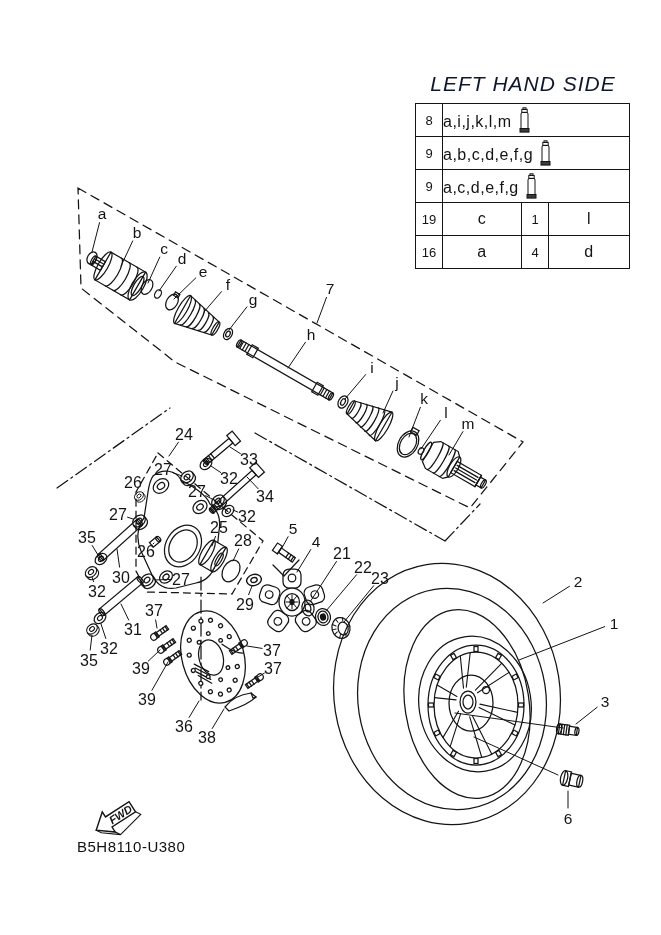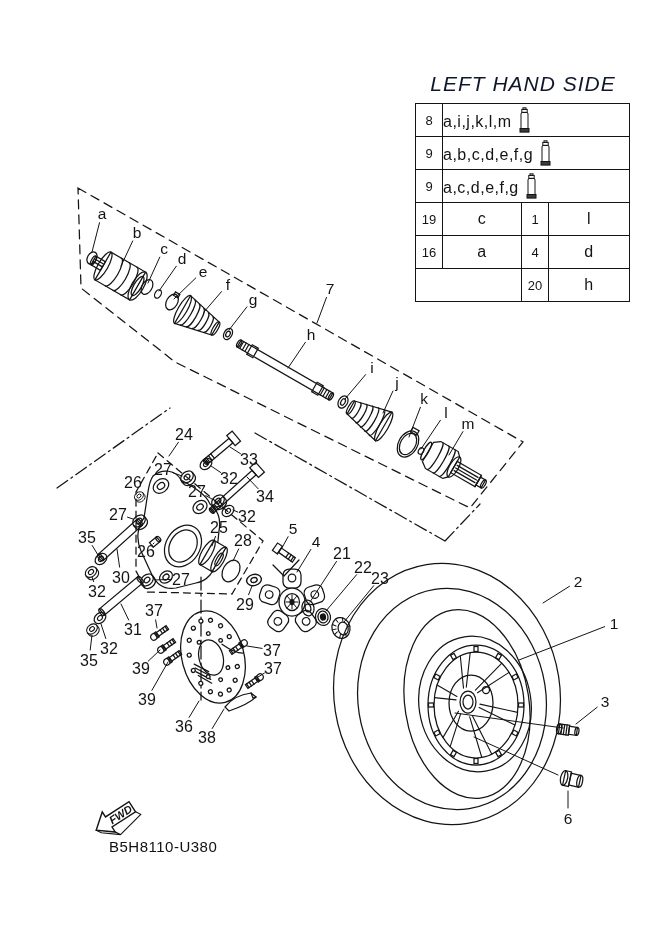--- a/index.html
+++ b/index.html
@@ -9,21 +9,21 @@
   .title{position:absolute;left:523px;top:72px;transform:translateX(-50%);
          white-space:nowrap;font-size:21px;font-style:italic;letter-spacing:1px;color:#0f172a;}
   table.ref{position:absolute;left:415px;top:103px;border-collapse:collapse;background:transparent;}
   table.ref td{border:1.6px solid #141414;padding:0;height:32px;vertical-align:middle;}
   td.num{width:26px;min-width:26px;text-align:center;font-size:13px;}
   td.val{font-size:16px;padding-left:5px;letter-spacing:0.5px;}
   td.c2{width:78px;min-width:78px;}
   td.c4{width:80px;min-width:80px;}
   td.empty{border:none;}
   .tube{display:inline-block;vertical-align:-7px;margin-left:6px;}
-  .pn{position:absolute;left:77px;top:838px;font-size:15px;letter-spacing:0.5px;color:#111;margin-left:32px;}
+  .pn{position:absolute;left:77px;top:838px;font-size:15px;letter-spacing:0.5px;color:#111;}
   svg text{fill:#141414;font-family:"Liberation Sans",sans-serif;}
 </style>
 </head>
 <body>
 
 <div class="page">
 
 <svg class="art" width="661" height="935" viewBox="0 0 661 935">
   <g fill="none" stroke="#141414" stroke-width="1.25" stroke-linecap="round">
 
@@ -482,23 +482,18 @@
     <td class="val c2" style="text-align:center;padding-left:0">c</td>
     <td class="num">1</td>
     <td class="val c4" style="text-align:center;padding-left:0">l</td>
   </tr>
   <tr>
     <td class="num">16</td>
     <td class="val c2" style="text-align:center;padding-left:0">a</td>
     <td class="num">4</td>
     <td class="val c4" style="text-align:center;padding-left:0">d</td>
   </tr>
-  <tr>
-    <td class="empty" colspan="2"></td>
-    <td class="num">20</td>
-    <td class="val c4" style="text-align:center;padding-left:0">h</td>
-  </tr>
 </tbody>
     </table>
 
 <div class="pn">B5H8110-U380</div>
 
 </div>
 
 </body></html>

